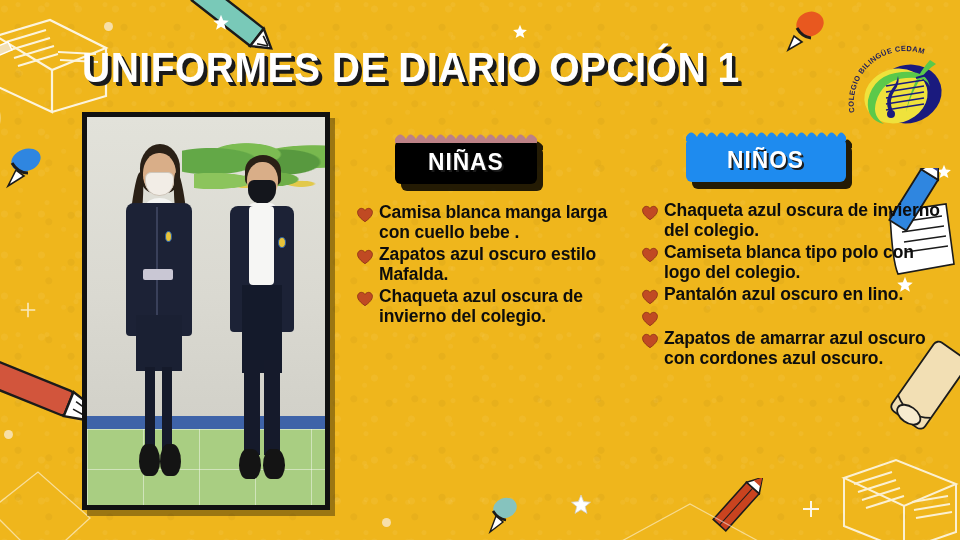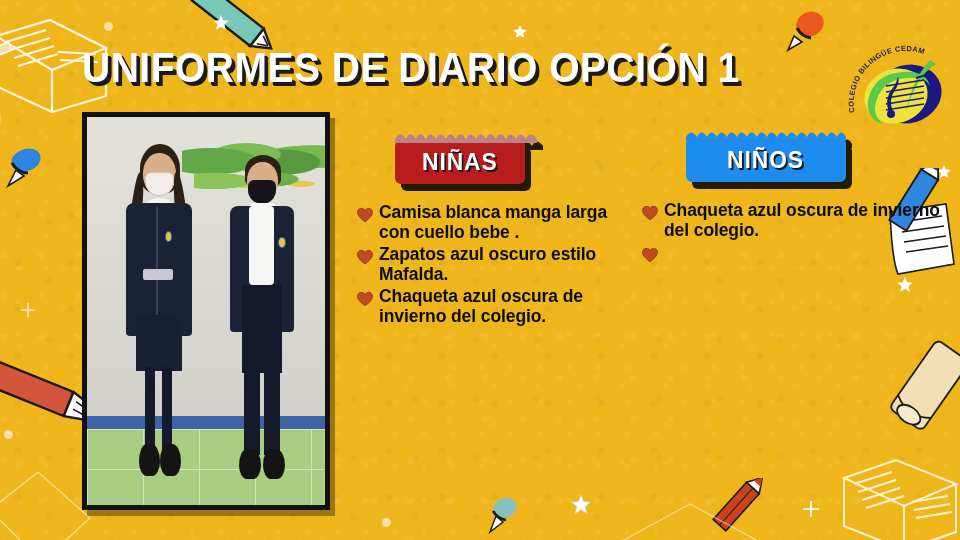--- a/index.html
+++ b/index.html
@@ -85,21 +85,21 @@
   }
   .cat-badge .scallop{
     position:absolute; left:0; right:0; top:-7px; height:10px;
   }
   .cat-badge .label{
     position:relative; z-index:2;
     font-size:24px; font-weight:bold; color:#FFFFFF; letter-spacing:1px;
     transform:scaleX(.95);
     text-shadow:2px 2px 0 #1B1B1B;
   }
-  #badge-ninas{ left:395px; top:140px; width:130px; background:#b91c1c; }
+  #badge-ninas{ left:395px; top:140px; width:142px; background:#000000; }
   #badge-ninos{ left:686px; top:138px; width:160px; background:#1E8BEF; }
 
   
   .req-list{ position:absolute; }
   #list-ninas{ left:356px; top:202px; width:280px; }
   #list-ninos{ left:641px; top:200px; width:300px; }
   .req-item{
     display:flex; align-items:flex-start; gap:5px;
     margin-bottom:1px;
   }
@@ -347,14 +347,32 @@
   <div class="req-item">
     <svg class="heart" viewBox="0 0 20 18">
         <path d="M10 17 C2 11.5 0.5 7 2.6 4 C4.4 1.4 8 1.6 10 4.4 C12 1.6 15.6 1.4 17.4 4 C19.5 7 18 11.5 10 17 Z" fill="#C04A23" stroke="#8E3317" stroke-width="1"></path>
       </svg>
     <span class="req-text">Chaqueta azul oscura de invierno del colegio.</span>
   </div>
   <div class="req-item">
     <svg class="heart" viewBox="0 0 20 18">
         <path d="M10 17 C2 11.5 0.5 7 2.6 4 C4.4 1.4 8 1.6 10 4.4 C12 1.6 15.6 1.4 17.4 4 C19.5 7 18 11.5 10 17 Z" fill="#C04A23" stroke="#8E3317" stroke-width="1"></path>
       </svg>
+    <span class="req-text">Camiseta blanca tipo polo con logo del colegio.</span>
+  </div>
+  <div class="req-item">
+    <svg class="heart" viewBox="0 0 20 18">
+        <path d="M10 17 C2 11.5 0.5 7 2.6 4 C4.4 1.4 8 1.6 10 4.4 C12 1.6 15.6 1.4 17.4 4 C19.5 7 18 11.5 10 17 Z" fill="#C04A23" stroke="#8E3317" stroke-width="1"></path>
+      </svg>
+    <span class="req-text">Pantalón azul oscuro en lino.</span>
+  </div>
+  <div class="req-item">
+    <svg class="heart" viewBox="0 0 20 18">
+        <path d="M10 17 C2 11.5 0.5 7 2.6 4 C4.4 1.4 8 1.6 10 4.4 C12 1.6 15.6 1.4 17.4 4 C19.5 7 18 11.5 10 17 Z" fill="#C04A23" stroke="#8E3317" stroke-width="1"></path>
+      </svg>
+  </div>
+  <div class="req-item">
+    <svg class="heart" viewBox="0 0 20 18">
+        <path d="M10 17 C2 11.5 0.5 7 2.6 4 C4.4 1.4 8 1.6 10 4.4 C12 1.6 15.6 1.4 17.4 4 C19.5 7 18 11.5 10 17 Z" fill="#C04A23" stroke="#8E3317" stroke-width="1"></path>
+      </svg>
+    <span class="req-text"> Zapatos  de amarrar azul oscuro con cordones azul oscuro.</span>
   </div>
 </div>
 
 </body></html>

